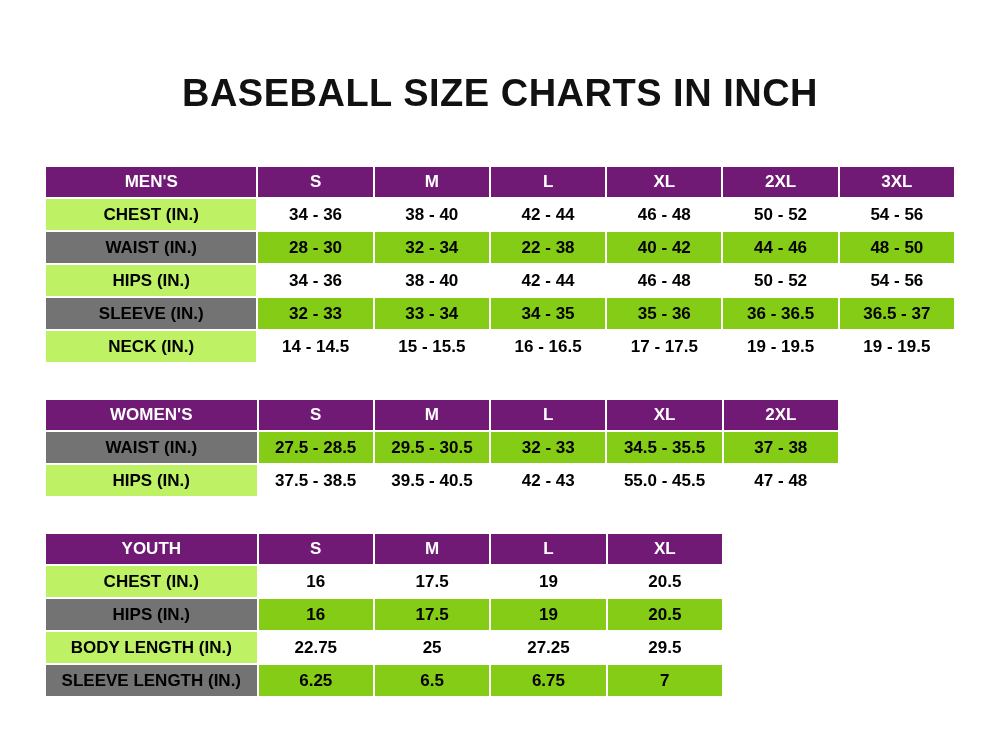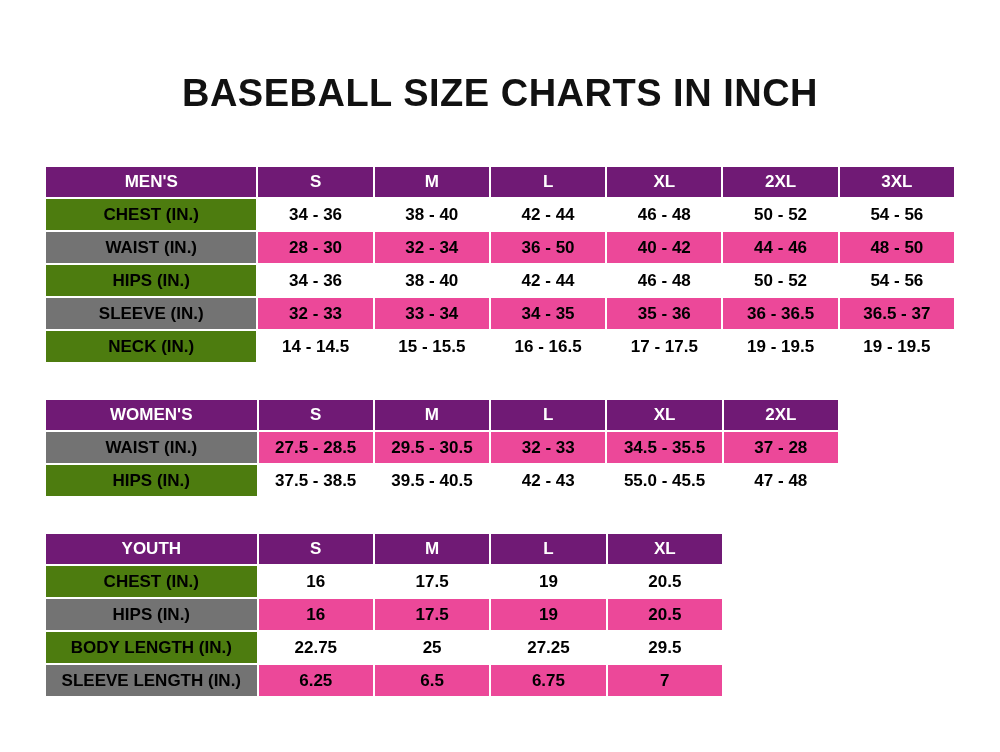--- a/index.html
+++ b/index.html
@@ -52,25 +52,25 @@
   }
   table.size-table tr.header-row td {
     background: #701a75;
     color: #ffffff;
     height: 30px;
   }
   table.size-table tr.header-row td.label-head {
     text-align: center;
   }
   table.size-table td.rowlabel {
-    background: #4d7c0f;
+    background: #bef264;
     color: #000000;
   }
   table.size-table tr.alt td {
-    background: #ec4899;
+    background: #84cc16;
   }
   table.size-table tr.alt td.rowlabel {
     background: #737373;
   }
   
   .t-men { width: 912px; }
   .t-men col.c0 { width: 212px; }
   .t-men col.cN { width: 116px; }
 
   .t-women { width: 796px; }
@@ -116,21 +116,21 @@
           <td>38 - 40</td>
           <td>42 - 44</td>
           <td>46 - 48</td>
           <td>50 - 52</td>
           <td>54 - 56</td>
         </tr>
         <tr class="alt">
           <td class="rowlabel">WAIST (IN.)</td>
           <td>28 - 30</td>
           <td>32 - 34</td>
-          <td>36 - 50</td>
+          <td>22 - 38</td>
           <td>40 - 42</td>
           <td>44 - 46</td>
           <td>48 - 50</td>
         </tr>
         <tr>
           <td class="rowlabel">HIPS (IN.)</td>
           <td>34 - 36</td>
           <td>38 - 40</td>
           <td>42 - 44</td>
           <td>46 - 48</td>
@@ -175,21 +175,21 @@
           <td>L</td>
           <td>XL</td>
           <td>2XL</td>
         </tr>
         <tr class="alt">
           <td class="rowlabel">WAIST (IN.)</td>
           <td>27.5 - 28.5</td>
           <td>29.5 - 30.5</td>
           <td>32 - 33</td>
           <td>34.5 - 35.5</td>
-          <td>37 - 28</td>
+          <td>37 - 38</td>
         </tr>
         <tr>
           <td class="rowlabel">HIPS (IN.)</td>
           <td>37.5 - 38.5</td>
           <td>39.5 - 40.5</td>
           <td>42 - 43</td>
           <td>55.0 - 45.5</td>
           <td>47 - 48</td>
         </tr>
       </tbody>

